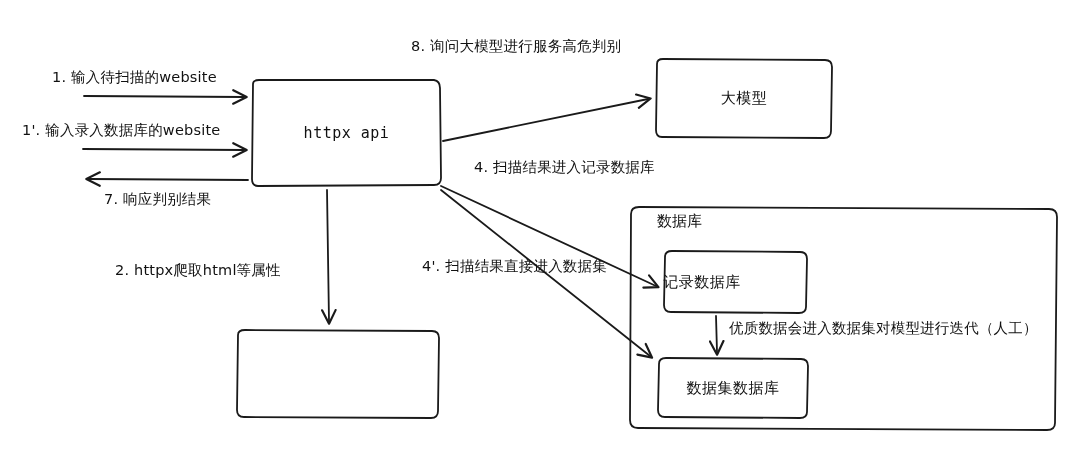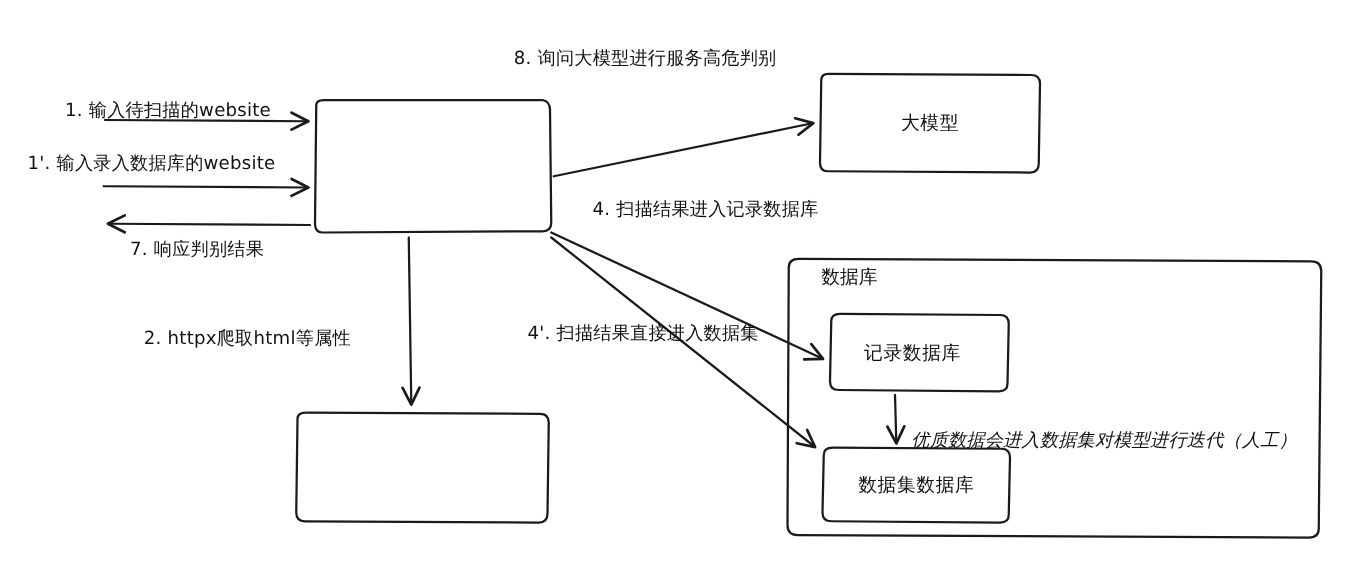--- a/index.html
+++ b/index.html
@@ -115,39 +115,40 @@
 
     <g>
       <path d="M 441 190 L 650 356" fill="none" stroke="#1a1a1a" stroke-width="1.8" marker-end="url(#arrow)" stroke-linecap="round"></path>
     </g>
 
     <g>
       <path d="M 716 316 L 717 352" fill="none" stroke="#1a1a1a" stroke-width="1.8" marker-end="url(#arrow)" stroke-linecap="round"></path>
     </g>
   </svg>
 
+  <div class="node-label mono" style="left:252px; top:80px; width:189px; height:106px;">httpx api</div>
 
   <div class="node-label" style="left:656px; top:59px; width:176px; height:79px;">大模型</div>
 
 
   <div class="group-title" style="left:657px; top:212px;">数据库</div>
 
-  <div class="node-label" style="left:664px; top:251px; width:132px; height:62px;">记录数据库</div>
+  <div class="node-label" style="left:636px; top:251px; width:132px; height:62px;">记录数据库</div>
 
   <div class="node-label" style="left:658px; top:358px; width:150px; height:60px;">数据集数据库</div>
 
-  <div class="edge-label" style="left:52px; top:68px;margin-top:11px;">1. 输入待扫描的website</div>
+  <div class="edge-label" style="left:52px; top:68px;">1. 输入待扫描的website</div>
 
   <div class="edge-label" style="left:22px; top:121px;">1'. 输入录入数据库的website</div>
 
   <div class="edge-label" style="left:104px; top:190px;">7. 响应判别结果</div>
 
   <div class="edge-label" style="left:411px; top:37px;">8. 询问大模型进行服务高危判别</div>
 
   <div class="edge-label" style="left:115px; top:261px;">2. httpx爬取html等属性</div>
 
   <div class="edge-label" style="left:474px; top:158px;">4. 扫描结果进入记录数据库</div>
 
   <div class="edge-label" style="left:422px; top:257px;">4'. 扫描结果直接进入数据集</div>
 
-  <div class="edge-label" style="left:729px; top:343px;font-style:italic;">优质数据会进入数据集对模型进行迭代（人工）</div>
+  <div class="edge-label" style="left:729px; top:319px;">优质数据会进入数据集对模型进行迭代（人工）</div>
 
 </div>
 
 </body></html>

